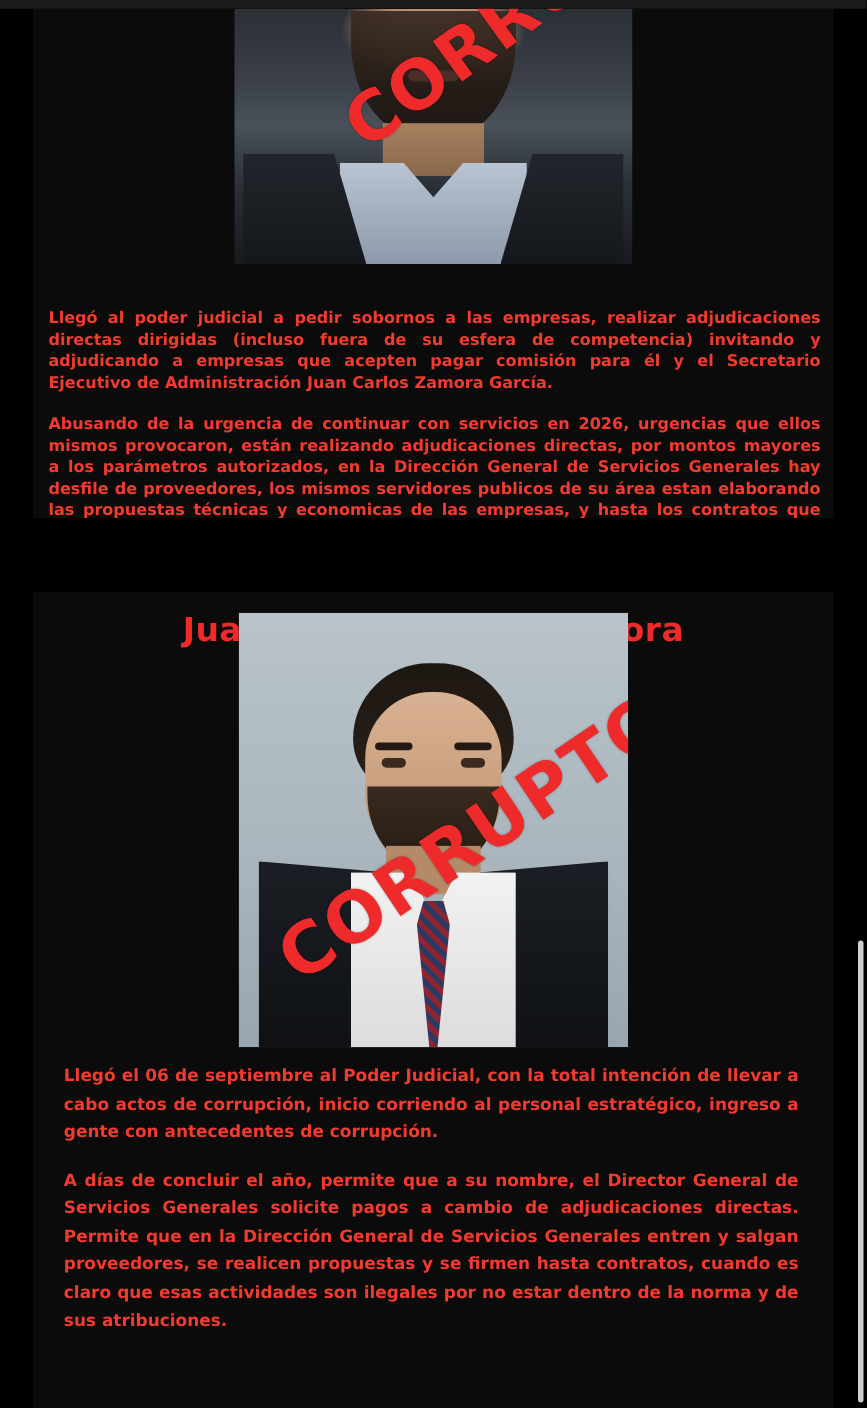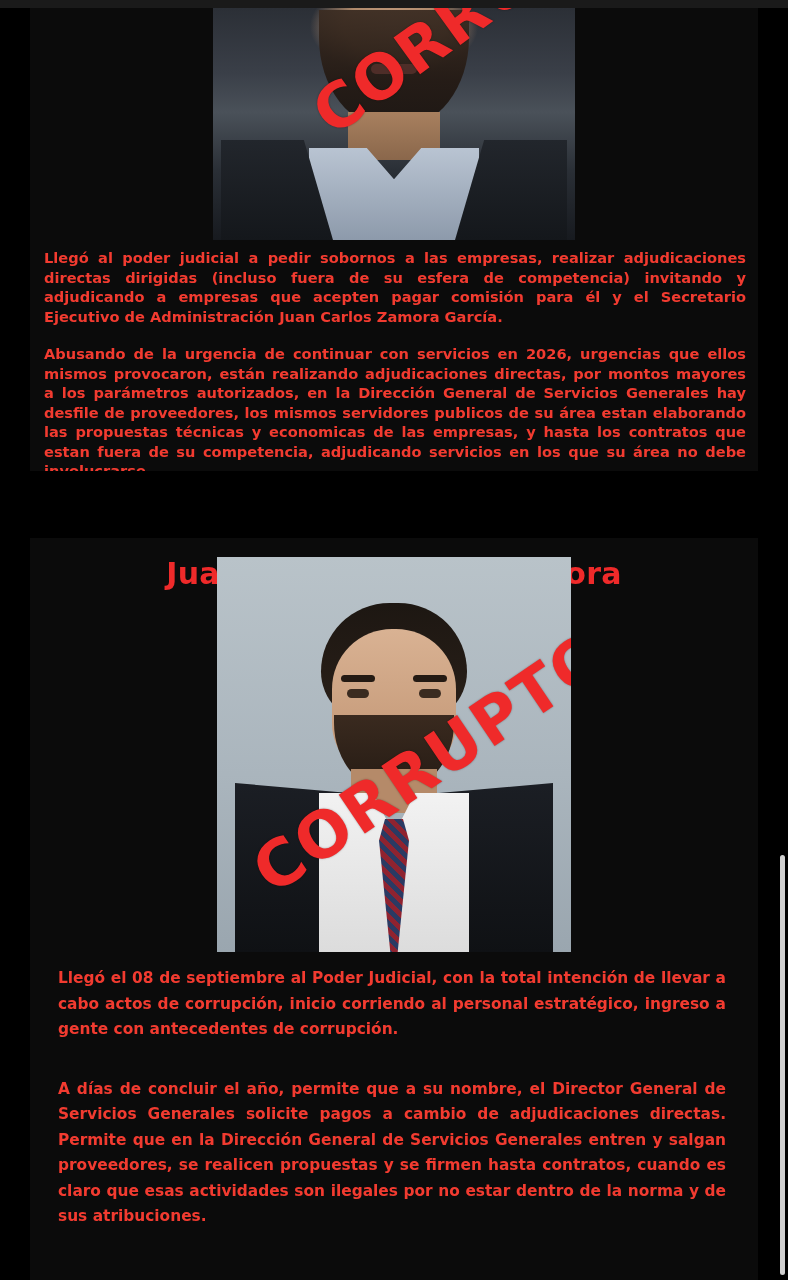--- a/index.html
+++ b/index.html
@@ -133,20 +133,21 @@
   .body-text {
     color: #f23b30;
     font-weight: 700;
     font-size: 14.6px;
     line-height: 19.5px;
     text-align: justify;
     margin: 0;
   }
   .card1 .text-area {
     padding: 8px 12px 10px 14px;
+    margin-top: 32px;
   }
   .card1 .body-text + .body-text { margin-top: 18px; }
 
   
   .card2 {
     left: 30px;
     top: 538px;
     width: 728px;
     height: 742px;
     overflow: hidden;
@@ -261,21 +262,21 @@
     font-size: 64px;
     transform: rotate(-34deg);
   }
   .card2 .text-area {
     padding: 14px 32px 12px 28px;
   }
   .card2 .body-text {
     font-size: 15.4px;
     line-height: 25.5px;
   }
-  .card2 .body-text + .body-text { margin-top: 34px; }
+  .card2 .body-text + .body-text { margin-top: 18px; }
 
   
   .scrollbar {
     position: absolute;
     right: 3px;
     top: 855px;
     width: 5px;
     height: 420px;
     background: #cfcfcf;
     border-radius: 3px;
@@ -322,19 +323,19 @@
         <div class="p2-neck"></div>
         <div class="p2-jacket-l"></div>
         <div class="p2-jacket-r"></div>
         <div class="p2-shirt"></div>
         <div class="p2-tie"></div>
       </div>
       <div class="stamp stamp2">CORRUPTO</div>
     </div>
 
     <div class="text-area">
-      <p class="body-text">Llegó el 08 de septiembre al Poder Judicial, con la total intención de llevar a cabo actos de corrupción, inicio corriendo al personal estratégico, ingreso a gente con antecedentes de corrupción.</p>
+      <p class="body-text">Llegó el 06 de septiembre al Poder Judicial, con la total intención de llevar a cabo actos de corrupción, inicio corriendo al personal estratégico, ingreso a gente con antecedentes de corrupción.</p>
       <p class="body-text">A días de concluir el año, permite que a su nombre, el Director General de Servicios Generales solicite pagos a cambio de adjudicaciones directas. Permite que en la Dirección General de Servicios Generales entren y salgan proveedores, se realicen propuestas y se firmen hasta contratos, cuando es claro que esas actividades son ilegales por no estar dentro de la norma y de sus atribuciones.</p>
     </div>
   </div>
 
   <div class="scrollbar"></div>
 </div>
 
 </body></html>

